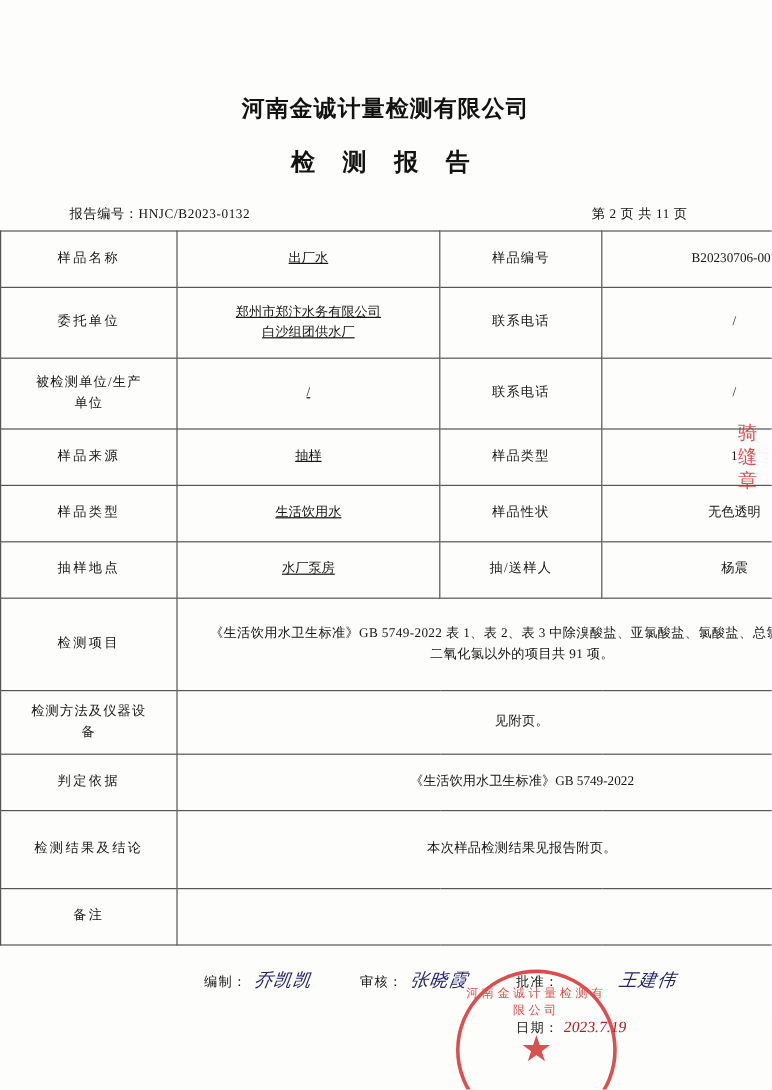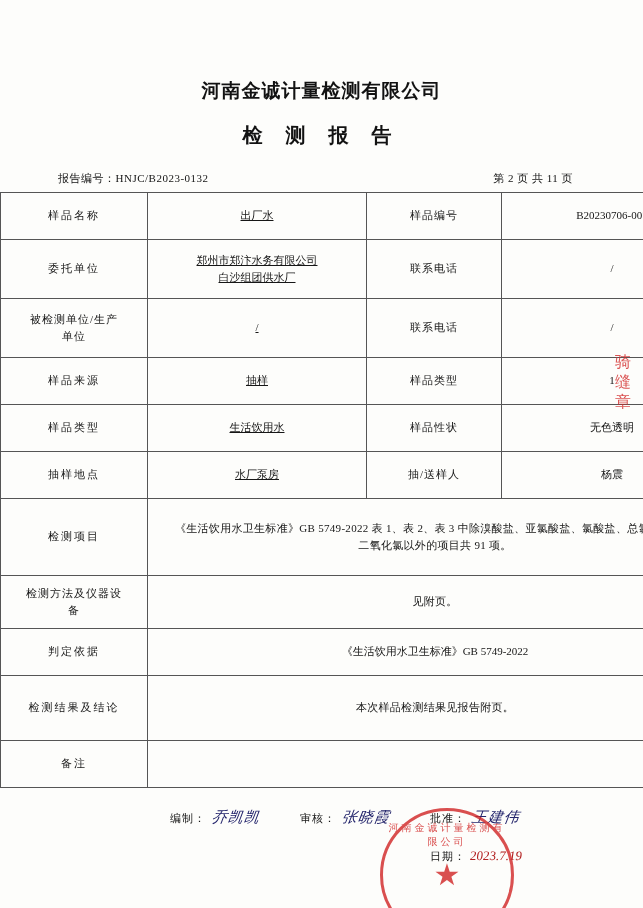--- a/index.html
+++ b/index.html
@@ -129,21 +129,21 @@
     font-family: "Liberation Serif", "DejaVu Serif", serif;
     font-style: italic;
     color: #23246b;
     font-size: 15px;
     letter-spacing: 1px;
     margin-left: 6px;
     transform: skewX(-8deg);
   }
   .sig-a { left: 112px; top: 8px; }
   .sig-b { left: 242px; top: 8px; }
-  .sig-c { left: 372px; top: 8px; }
+  .sig-c { left: 372px; top: 8px; gap: 44px; }
   .sig-date { left: 372px; top: 48px; }
   .date-write {
     font-family: "Liberation Serif", serif;
     color: #b32020;
     font-size: 13px;
     margin-left: 4px;
     transform: skewX(-8deg);
   }
 
   .stamp {

